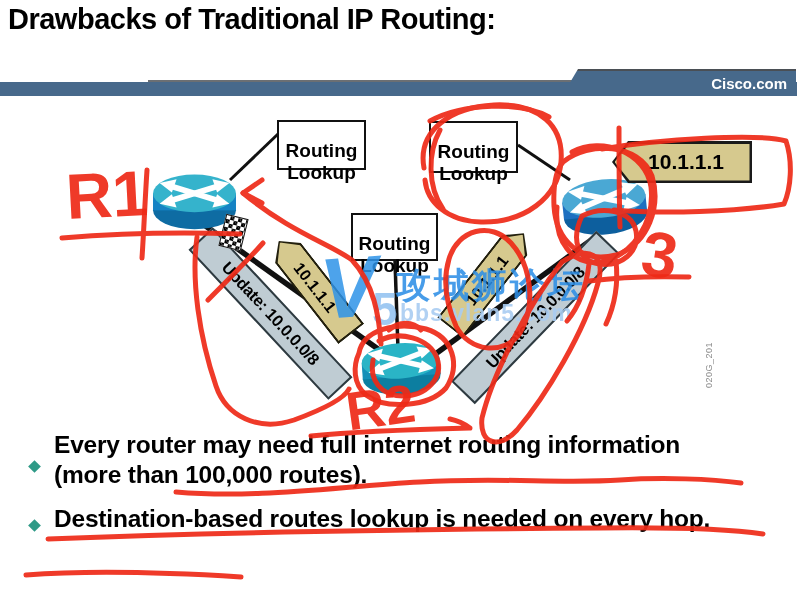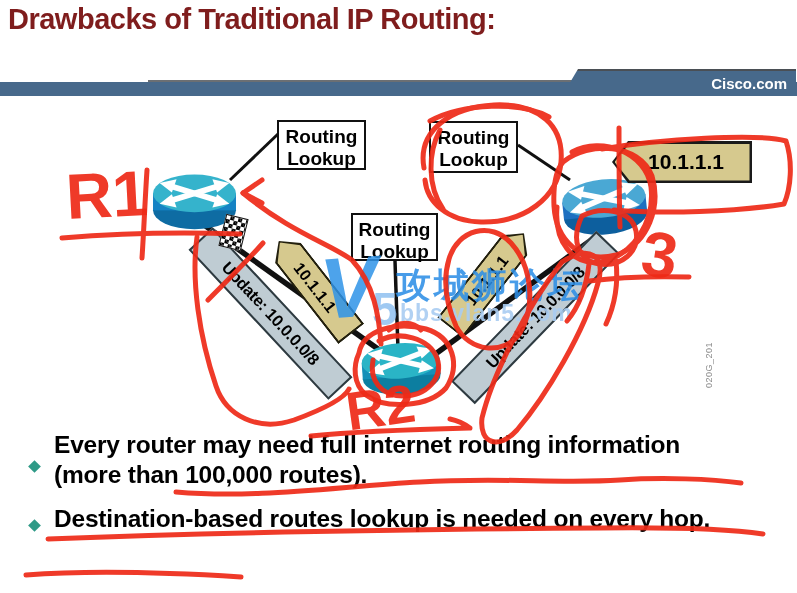--- a/index.html
+++ b/index.html
@@ -2,36 +2,36 @@
 <html><head>
 <meta charset="utf-8">
 <style>
   html,body{margin:0;padding:0;background:#888;}
   .slide{
     position:relative;width:797px;height:593px;background:#ffffff;
     font-family:"Liberation Sans",sans-serif;overflow:hidden;margin:0 auto;
   }
   
   .title{position:absolute;left:8px;top:2px;font-size:29px;font-weight:bold;
-         line-height:34px;letter-spacing:-0.5px;color:#7f1d1d;}
+         line-height:34px;letter-spacing:-0.5px;color:#000000;}
   .bar-full{position:absolute;left:0;top:82px;width:797px;height:14px;background:#47698b;}
   .bar-topline{position:absolute;left:148px;top:80px;width:424px;height:2px;background:#6b6f73;}
   .cisco-bar{position:absolute;left:562px;top:69px;width:234px;height:27px;
              background:linear-gradient(#4a4f55 0 2px,#47698b 2px);
              clip-path:polygon(16px 0,100% 0,100% 100%,0 100%);
              color:#fff;font-weight:bold;font-size:15px;text-align:right;
              box-sizing:border-box;padding:6px 9px 0 0;}
   
   .abs{position:absolute;}
   svg.layer{position:absolute;left:0;top:0;width:797px;height:593px;pointer-events:none;}
   .links{z-index:1;}
   .z2{z-index:2;}
   .lookup{position:absolute;z-index:2;background:#fff;border:2.5px solid #111;
           font-weight:bold;font-size:19px;line-height:22px;text-align:center;
-          white-space:pre-line;box-sizing:border-box;padding-top:4px;}
+          white-space:pre-line;box-sizing:border-box;padding-top:18px;}
   .tag-outer{position:absolute;z-index:2;background:#1a1a1a;
              clip-path:polygon(16px 0,100% 0,100% 100%,16px 100%,0 50%);}
   .tag-inner{position:absolute;inset:2.5px;background:#d6c98e;
              clip-path:polygon(15px 0,100% 0,100% 100%,15px 100%,0 50%);
              display:flex;align-items:center;justify-content:center;
              font-weight:bold;font-size:21px;color:#000;padding-left:8px;box-sizing:border-box;}
   .banner{position:absolute;z-index:2;display:flex;align-items:center;justify-content:center;
           font-weight:bold;color:#000;box-sizing:border-box;}
   .banner.gray{background:#bfccd3;border:2px solid #2e3a40;font-size:16.5px;letter-spacing:-0.3px;}
   .pk-outer{background:#23200e;}

